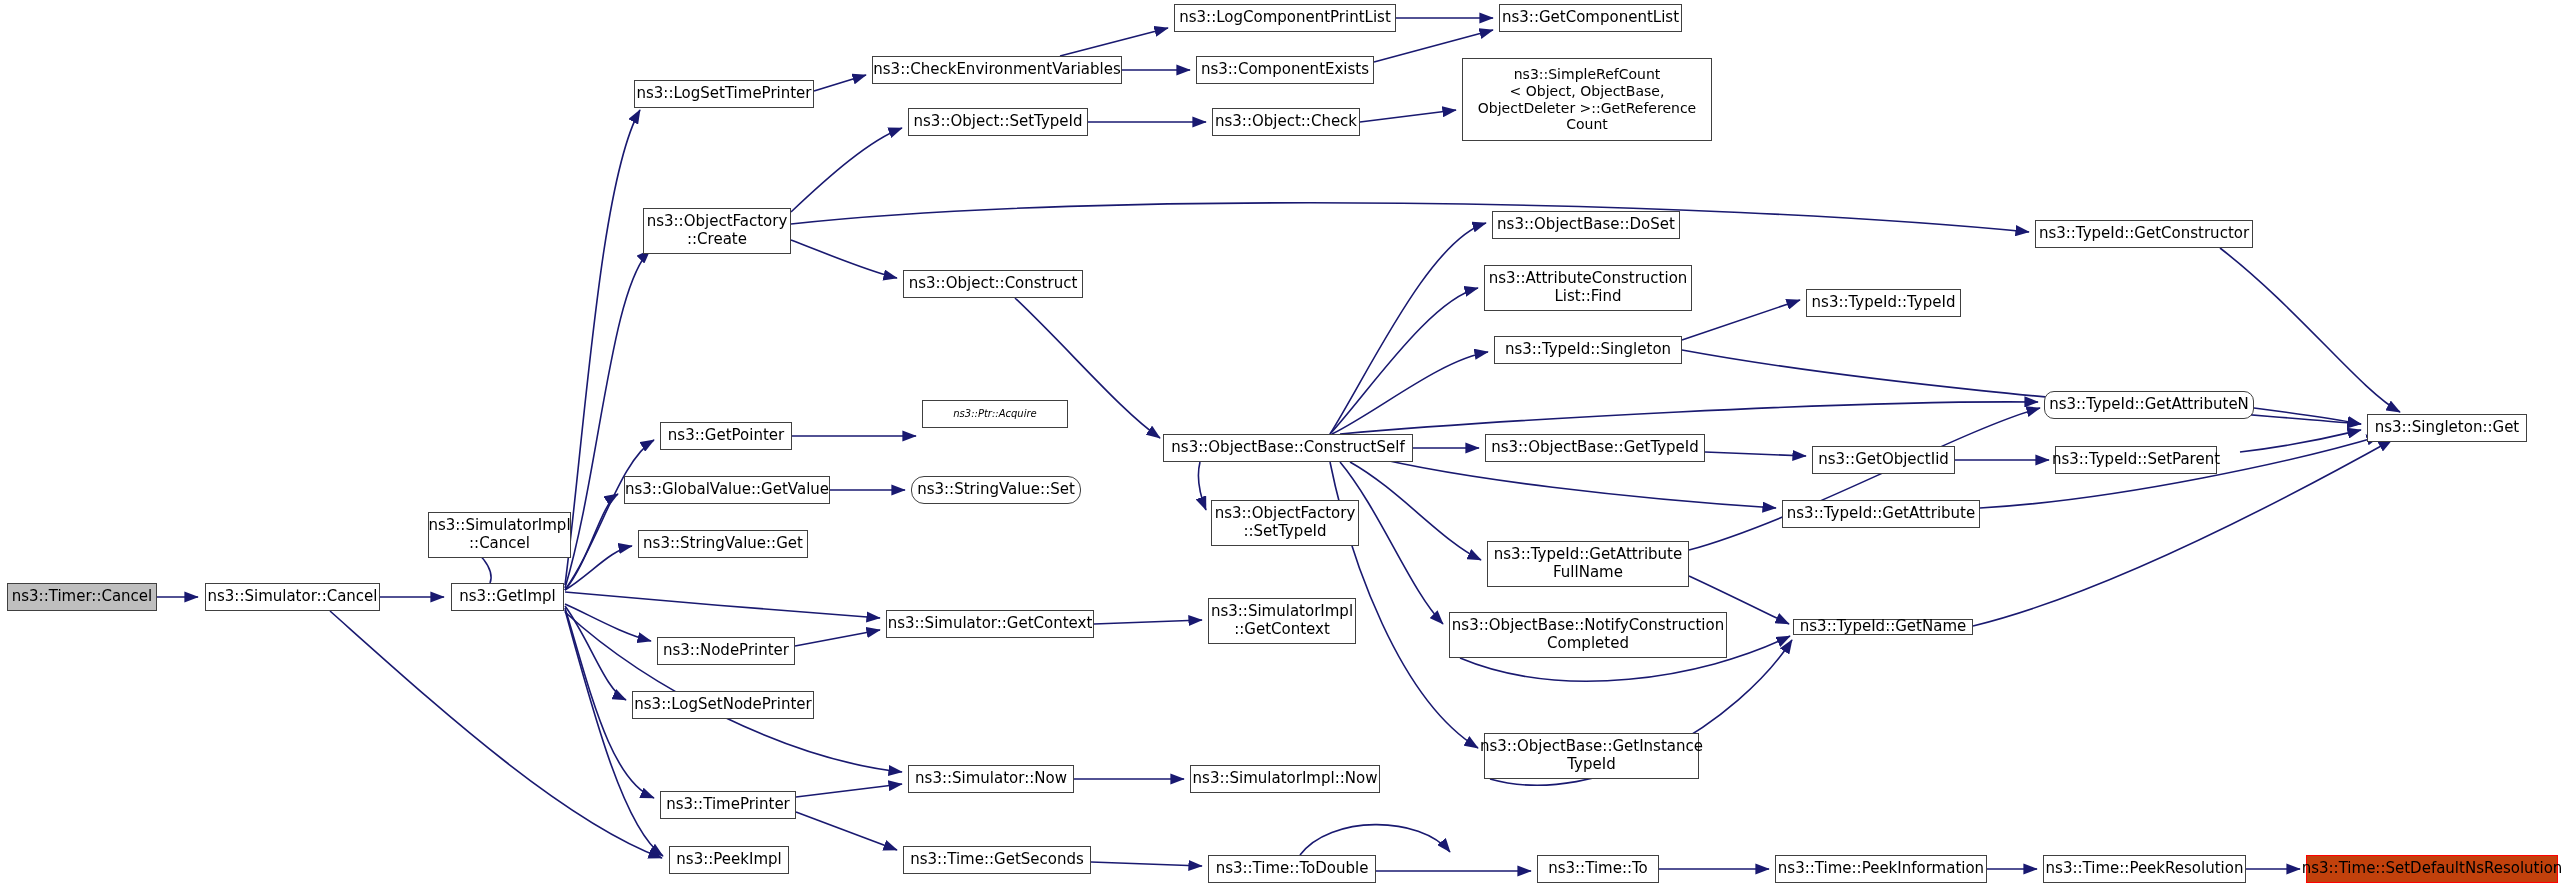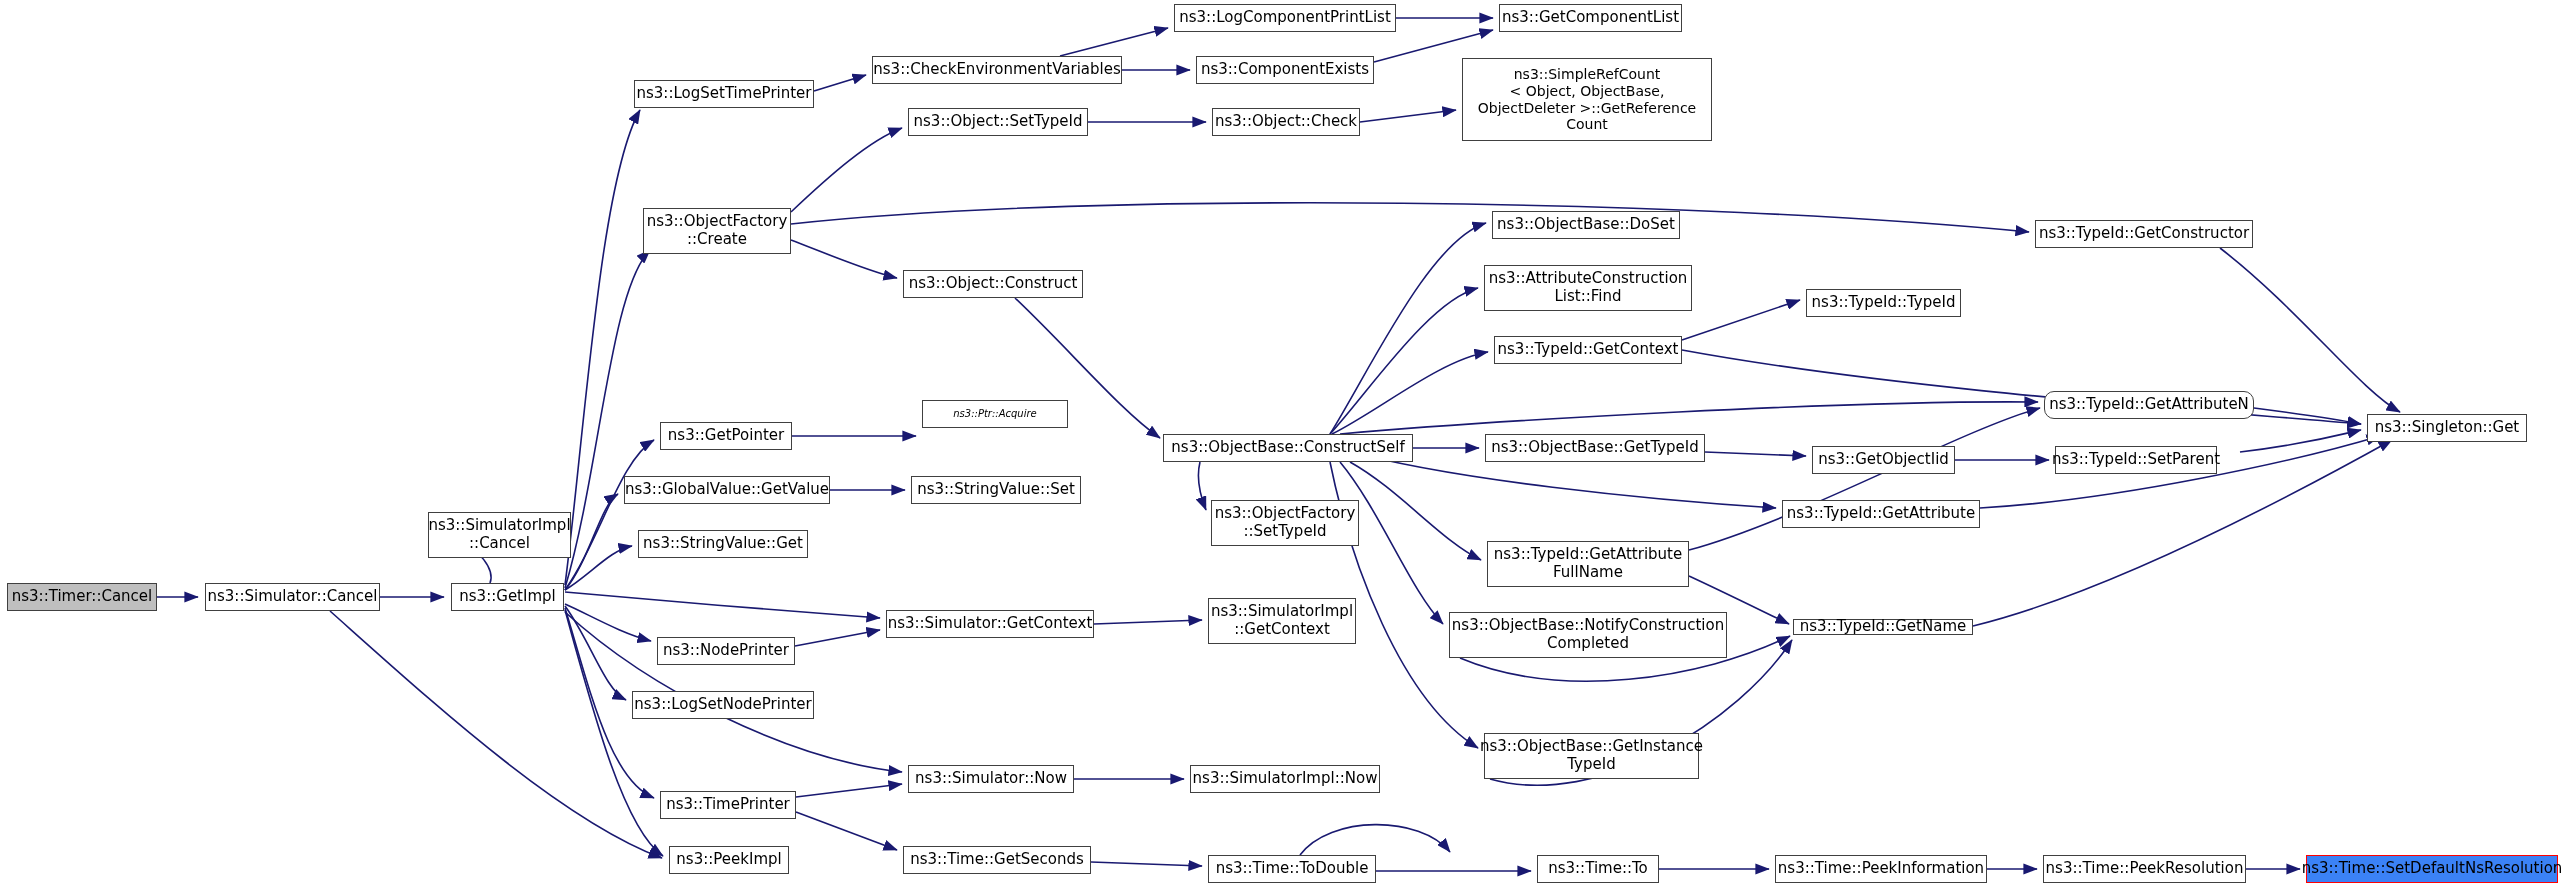--- a/index.html
+++ b/index.html
@@ -37,21 +37,21 @@
     white-space: pre-line;
     padding: 1px 12px;
     z-index: 5;
   }
   .node.root {
     background: #bfbfbf;
     border-color: #404040;
   }
   .node.highlight {
     border: 1px solid #ff0000;
-    background: #3b82f6;
+    background: #c2410c;
   }
 </style>
 </head>
 <body>
 
 <div id="canvas">
   <svg id="edge-layer" viewBox="0 0 2563 891" xmlns="http://www.w3.org/2000/svg">
     <defs>
       <marker id="arrowhead" markerWidth="9" markerHeight="7" refX="8.5" refY="3.5" orient="auto" markerUnits="strokeWidth">
         <polygon points="0 0, 9 3.5, 0 7" fill="#191970"></polygon>
@@ -139,42 +139,42 @@
 Count</div>
       <div class="node" style="left: 643px; top: 208px; width: 148px; height: 46px; font-size: 15px;">ns3::ObjectFactory
 ::Create</div>
       <div class="node" style="left: 908px; top: 108px; width: 180px; height: 28px; font-size: 15px;">ns3::Object::SetTypeId</div>
       <div class="node" style="left: 1212px; top: 108px; width: 148px; height: 28px; font-size: 15px;">ns3::Object::Check</div>
       <div class="node" style="left: 903px; top: 270px; width: 180px; height: 28px; font-size: 15px;">ns3::Object::Construct</div>
       <div class="node" style="left: 1163px; top: 434px; width: 250px; height: 28px; font-size: 15px;">ns3::ObjectBase::ConstructSelf</div>
       <div class="node" style="left: 1492px; top: 211px; width: 188px; height: 28px; font-size: 15px;">ns3::ObjectBase::DoSet</div>
       <div class="node" style="left: 1484px; top: 265px; width: 208px; height: 46px; font-size: 15px;">ns3::AttributeConstruction
 List::Find</div>
-      <div class="node" style="left: 1494px; top: 336px; width: 188px; height: 28px; font-size: 15px;">ns3::TypeId::GetContext</div>
+      <div class="node" style="left: 1494px; top: 336px; width: 188px; height: 28px; font-size: 15px;">ns3::TypeId::Singleton</div>
       <div class="node" style="left: 1485px; top: 434px; width: 220px; height: 28px; font-size: 15px;">ns3::ObjectBase::GetTypeId</div>
       <div class="node" style="left: 1211px; top: 500px; width: 148px; height: 46px; font-size: 15px;">ns3::ObjectFactory
 ::SetTypeId</div>
       <div class="node" style="left: 1487px; top: 541px; width: 202px; height: 46px; font-size: 15px;">ns3::TypeId::GetAttribute
 FullName</div>
       <div class="node" style="left: 1449px; top: 612px; width: 278px; height: 46px; font-size: 15px;">ns3::ObjectBase::NotifyConstruction
 Completed</div>
       <div class="node" style="left: 1484px; top: 733px; width: 215px; height: 46px; font-size: 15px;">ns3::ObjectBase::GetInstance
 TypeId</div>
       <div class="node" style="left: 1806px; top: 289px; width: 155px; height: 28px; font-size: 15px;">ns3::TypeId::TypeId</div>
       <div class="node" style="left: 2044px; top: 391px; width: 210px; height: 28px; font-size: 15px; border-radius: 10px;">ns3::TypeId::GetAttributeN</div>
       <div class="node" style="left: 1812px; top: 446px; width: 143px; height: 28px; font-size: 15px;">ns3::GetObjectIid</div>
       <div class="node" style="left: 2055px; top: 446px; width: 162px; height: 28px; font-size: 15px;">ns3::TypeId::SetParent</div>
       <div class="node" style="left: 1782px; top: 500px; width: 198px; height: 28px; font-size: 15px;">ns3::TypeId::GetAttribute</div>
       <div class="node" style="left: 1793px; top: 619px; width: 180px; height: 16px; font-size: 15px;">ns3::TypeId::GetName</div>
       <div class="node" style="left: 2035px; top: 220px; width: 218px; height: 28px; font-size: 15px;">ns3::TypeId::GetConstructor</div>
       <div class="node" style="left: 2367px; top: 414px; width: 160px; height: 28px; font-size: 15px;">ns3::Singleton::Get</div>
       <div class="node" style="left: 660px; top: 422px; width: 132px; height: 28px; font-size: 15px;">ns3::GetPointer</div>
       <div class="node" style="left: 922px; top: 400px; width: 146px; height: 28px; font-size: 10px; font-style: italic;">ns3::Ptr::Acquire</div>
       <div class="node" style="left: 624px; top: 476px; width: 206px; height: 28px; font-size: 15px;">ns3::GlobalValue::GetValue</div>
-      <div class="node" style="left: 911px; top: 476px; width: 170px; height: 28px; font-size: 15px;">ns3::StringValue::Set</div>
+      <div class="node" style="left: 911px; top: 476px; width: 170px; height: 28px; font-size: 15px; border-radius: 13px;">ns3::StringValue::Set</div>
       <div class="node" style="left: 638px; top: 530px; width: 170px; height: 28px; font-size: 15px;">ns3::StringValue::Get</div>
       <div class="node" style="left: 657px; top: 637px; width: 138px; height: 28px; font-size: 15px;">ns3::NodePrinter</div>
       <div class="node" style="left: 886px; top: 610px; width: 208px; height: 28px; font-size: 15px;">ns3::Simulator::GetContext</div>
       <div class="node" style="left: 1208px; top: 598px; width: 148px; height: 46px; font-size: 15px;">ns3::SimulatorImpl
 ::GetContext</div>
       <div class="node" style="left: 632px; top: 691px; width: 182px; height: 28px; font-size: 15px;">ns3::LogSetNodePrinter</div>
       <div class="node" style="left: 908px; top: 765px; width: 166px; height: 28px; font-size: 15px;">ns3::Simulator::Now</div>
       <div class="node" style="left: 660px; top: 791px; width: 136px; height: 28px; font-size: 15px;">ns3::TimePrinter</div>
       <div class="node" style="left: 1190px; top: 765px; width: 190px; height: 28px; font-size: 15px;">ns3::SimulatorImpl::Now</div>
       <div class="node" style="left: 669px; top: 846px; width: 120px; height: 28px; font-size: 15px;">ns3::PeekImpl</div>

